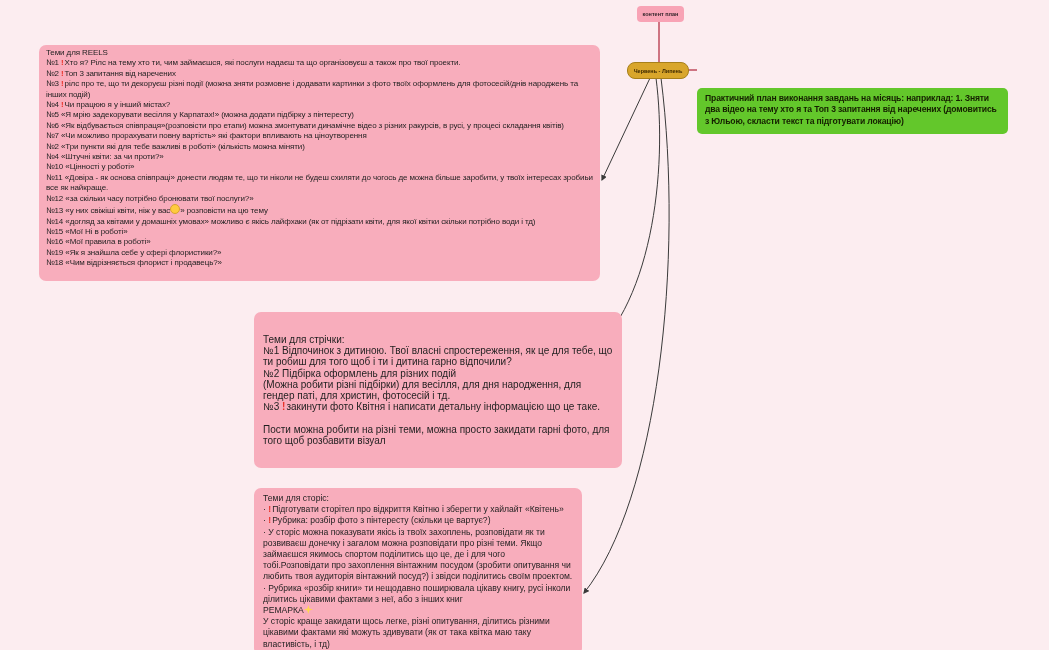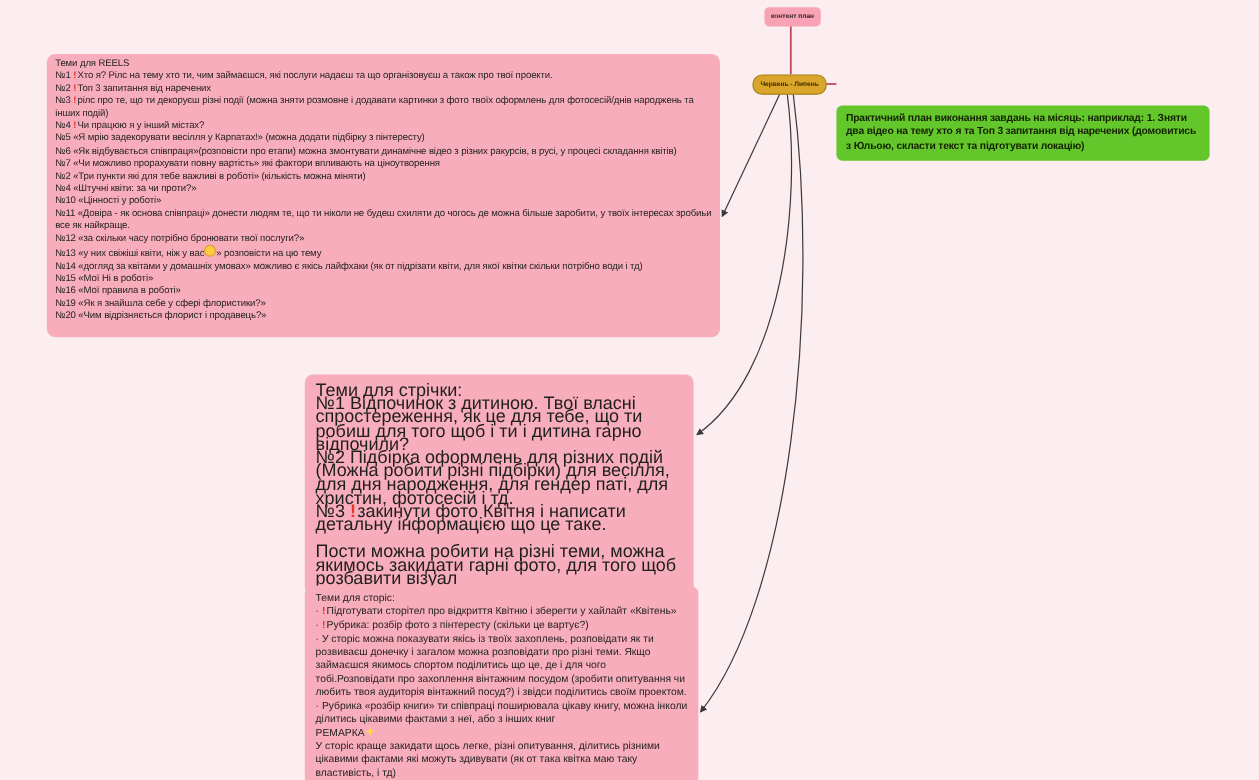--- a/index.html
+++ b/index.html
@@ -3,22 +3,22 @@
 <meta charset="utf-8">
 <style>
   html,body{margin:0;padding:0;background:#fcedf0;}
   .canvas{position:relative;width:1049px;height:650px;background:#fcedf0;overflow:hidden;
           font-family:"Liberation Sans","DejaVu Sans",sans-serif;color:#1f1f1f;}
   .connectors{position:absolute;left:0;top:0;width:1049px;height:650px;pointer-events:none;}
   .note{position:absolute;background:#f8adbc;border-radius:7px;box-sizing:border-box;color:#1f1f1f;}
   .note .line{white-space:normal;}
   .note-reels{left:39px;top:45px;width:561px;min-height:236px;padding:3px 7px;
               font-size:8px;line-height:10.4px;letter-spacing:-0.1px;}
-  .note-feed{left:254px;top:312px;width:324px;min-height:116px;padding:8px 9px;
-             font-size:15px;line-height:11.2px;}
+  .note-feed{left:254px;top:312px;width:368px;min-height:116px;padding:22px 9px;
+             font-size:10px;line-height:11.2px;}
   .note-stories{left:254px;top:488px;width:328px;min-height:167px;padding:5px 9px;
                 font-size:8.6px;line-height:11.2px;}
   .gnote{position:absolute;left:697px;top:52px;width:311px;min-height:46px;box-sizing:border-box;
          background:#63c72b;border-radius:5px;padding:5px 8px;font-weight:700;
          font-size:8.6px;line-height:11.4px;letter-spacing:-0.15px;color:#152000;margin-top:36px;}
   .mm-node{position:absolute;box-sizing:border-box;display:flex;align-items:center;justify-content:center;
            font-weight:700;text-align:center;}
   .mm-root{left:637px;top:6px;width:47px;height:16px;background:#f8a3b5;border-radius:4px;
            font-size:5.5px;color:#33252a;}
   .mm-branch{left:627px;top:62px;width:62px;height:17px;background:#d9a62b;border:1.5px solid #a8801a;
@@ -59,39 +59,39 @@
       <div class="line">№2 «Три пункти які для тебе важливі в роботі» (кількість можна міняти)</div>
       <div class="line">№4 «Штучні квіти: за чи проти?»</div>
       <div class="line">№10 «Цінності у роботі»</div>
       <div class="line">№11 «Довіра - як основа співпраці» донести людям те, що ти ніколи не будеш схиляти до чогось де можна більше заробити, у твоїх інтересах зробиьи все як найкраще.</div>
       <div class="line">№12 «за скільки часу потрібно бронювати твої послуги?»</div>
       <div class="line">№13 «у них свіжіші квіти, ніж у вас<span class="face"></span>» розповісти на цю тему</div>
       <div class="line">№14 «догляд за квітами у домашніх умовах» можливо є якісь лайфхаки (як от підрізати квіти, для якої квітки скільки потрібно води і тд)</div>
       <div class="line">№15 «Мої Ні в роботі»</div>
       <div class="line">№16 «Мої правила в роботі»</div>
       <div class="line">№19 «Як я знайшла себе у сфері флористики?»</div>
-      <div class="line">№20 «Чим відрізняється флорист і продавець?»</div>
+      <div class="line">№18 «Чим відрізняється флорист і продавець?»</div>
     </div>
 
   <div class="note note-feed">
       <div class="line">Теми для стрічки:</div>
       <div class="line">№1 Відпочинок з дитиною. Твої власні спростереження, як це для тебе, що ти робиш для того щоб і ти і дитина гарно відпочили?</div>
       <div class="line">№2 Підбірка оформлень для різних подій</div>
       <div class="line">(Можна робити різні підбірки) для весілля, для дня народження, для гендер паті, для христин, фотосесій і тд.</div>
       <div class="line">№3 <span class="bang">!</span>закинути фото Квітня і написати детальну інформацією що це таке.</div>
       <div class="line">&nbsp;</div>
-      <div class="line">Пости можна робити на різні теми, можна якимось закидати гарні фото, для того щоб розбавити візуал</div>
+      <div class="line">Пости можна робити на різні теми, можна просто закидати гарні фото, для того щоб розбавити візуал</div>
     </div>
 
   <div class="note note-stories">
       <div class="line">Теми для сторіс:</div>
       <div class="line">· <span class="bang">!</span>Підготувати сторітел про відкриття Квітню і зберегти у хайлайт «Квітень»</div>
       <div class="line">· <span class="bang">!</span>Рубрика: розбір фото з пінтересту (скільки це вартує?)</div>
       <div class="line">· У сторіс можна показувати якісь із твоїх захоплень, розповідати як ти розвиваєш донечку і загалом можна розповідати про різні теми. Якщо займаєшся якимось спортом поділитись що це, де і для чого тобі.Розповідати про захоплення вінтажним посудом (зробити опитування чи любить твоя аудиторія вінтажний посуд?) і звідси поділитись своїм проектом.</div>
-      <div class="line">· Рубрика «розбір книги» ти співпраці поширювала цікаву книгу, можна інколи ділитись цікавими фактами з неї, або з інших книг</div>
+      <div class="line">· Рубрика «розбір книги» ти нещодавно поширювала цікаву книгу, русі інколи ділитись цікавими фактами з неї, або з інших книг</div>
       <div class="line">РЕМАРКА<span class="sparkle"></span></div>
       <div class="line">У сторіс краще закидати щось легке, різні опитування, ділитись різними цікавими фактами які можуть здивувати (як от така квітка маю таку властивість, і тд)</div>
     </div>
 
   <div class="gnote">Практичний план виконання завдань на місяць: наприклад: 1. Зняти два відео на тему хто я та Топ 3 запитання від наречених (домовитись з Юльою, скласти текст та підготувати локацію)</div>
 
   <div class="mm-node mm-root">контент план</div>
 
   <div class="mm-node mm-branch">Червень - Липень</div>
 

